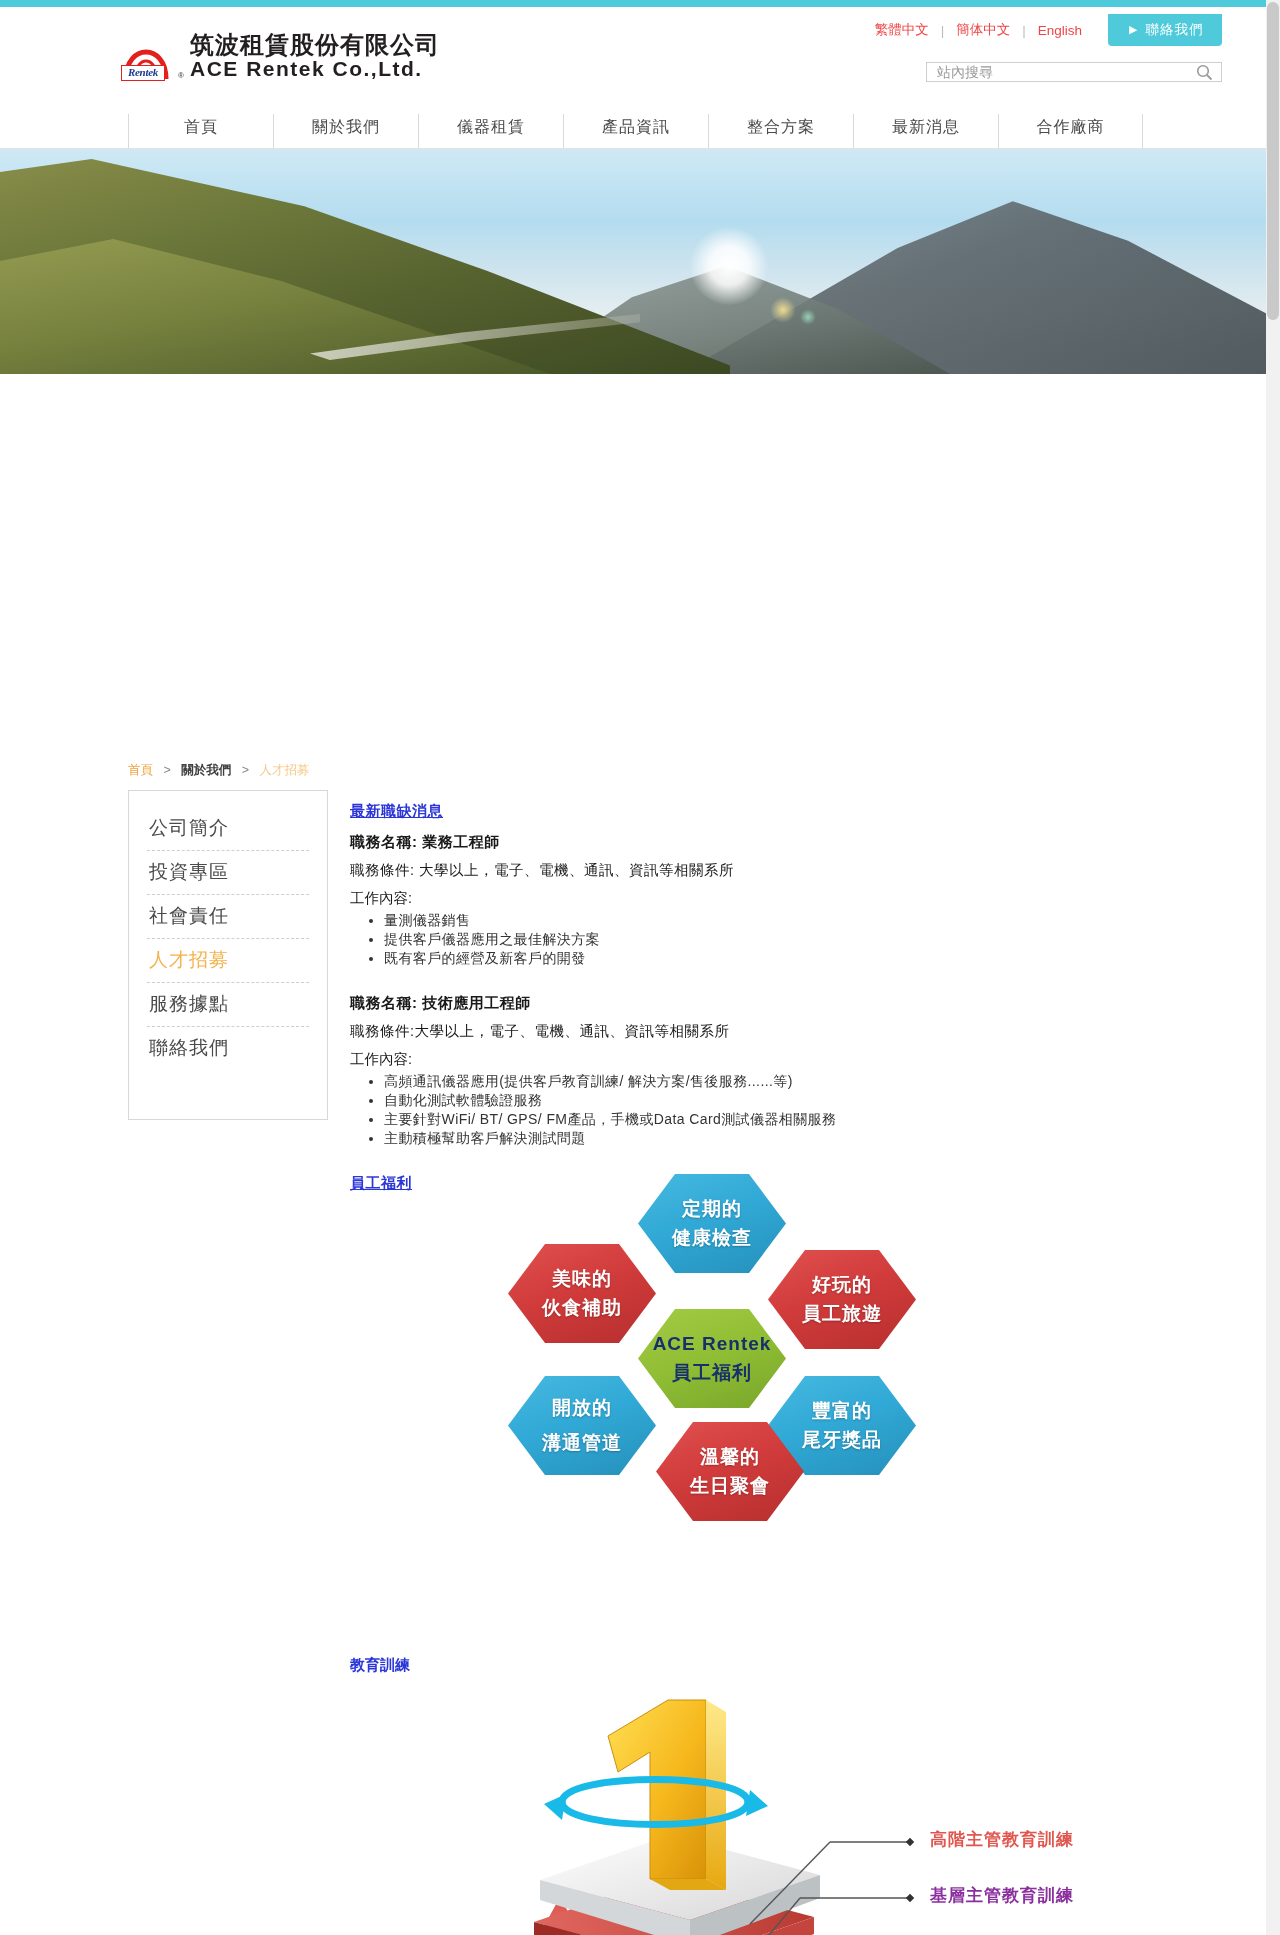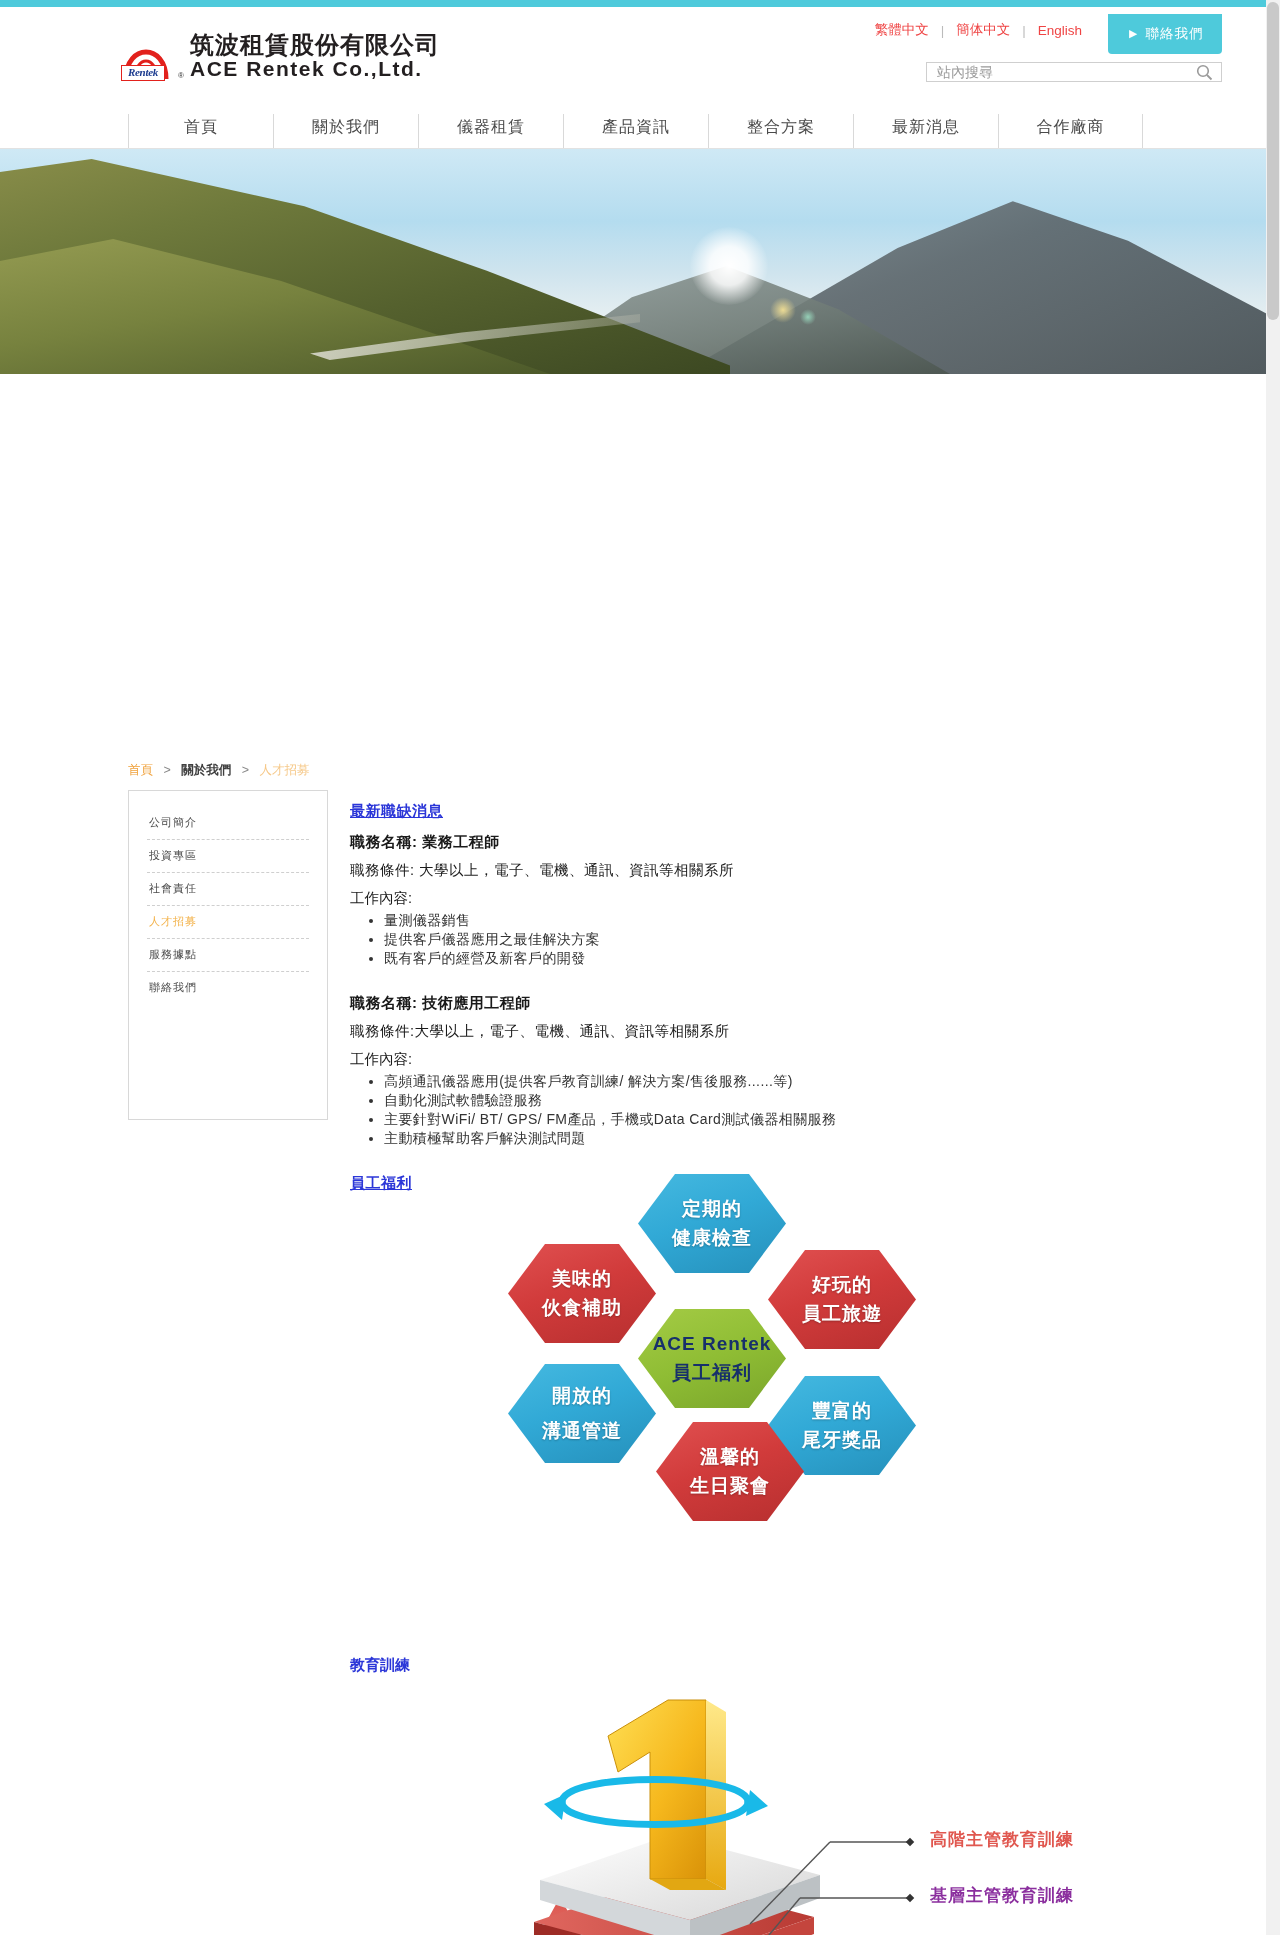--- a/index.html
+++ b/index.html
@@ -28,21 +28,21 @@
   .logo-text { line-height:1.08; padding-top:3px; }
   .logo-cn { font-size:24px; font-weight:bold; color:#231f20; letter-spacing:1px; }
   .logo-en { font-size:21px; font-weight:bold; color:#231f20; letter-spacing:1.5px;
              font-family:"Liberation Sans","DejaVu Sans",sans-serif; }
 
   .lang-bar { position:absolute; right:186px; top:14px; display:flex; align-items:center; font-size:13.5px; color:#3a3a3a; }
   .lang-bar a { color:#ef4444; text-decoration:none; padding:0 12px; }
   .lang-sep { color:#bbb; }
 
   .contact-btn {
-    position:absolute; right:58px; top:7px; width:114px; height:40px;
+    position:absolute; right:58px; top:7px; width:114px; height:32px;
     background:#4ecadb; color:#fff; font-size:13.5px; border:none;
     border-radius:0 0 4px 4px; cursor:pointer; letter-spacing:1px;
   }
   .search-box {
     position:absolute; right:58px; top:55px; width:296px; height:20px;
     border:1px solid #cfcfcf; background:#fff; display:flex; align-items:center;
   }
   .search-box input {
     flex:1; border:none; outline:none; height:100%; padding:0 10px;
     font-size:14px; color:#555; font-family:"Liberation Sans","DejaVu Sans",sans-serif;
@@ -107,21 +107,21 @@
   .breadcrumb a { color:#f0a23c; text-decoration:none; }
   .breadcrumb .bc-dark { color:#3f3f3f; font-weight:bold; }
   .breadcrumb .bc-sep { color:#888; margin:0 7px; }
   .breadcrumb .bc-cur { color:#f6c98a; }
 
   .sidebar {
     position:absolute; left:128px; top:416px; width:200px; height:330px;
     border:1px solid #d8d8d8; background:#fff; padding:16px 18px 0 18px;
   }
   .side-item {
-    font-size:11px; color:#4a4a4a; padding:8px 2px 9px 2px;
+    font-size:19px; color:#4a4a4a; padding:8px 2px 9px 2px;
     border-bottom:1px dashed #cfcfcf; cursor:pointer; letter-spacing:1px;
   }
   .side-item.active { color:#f3b24a; }
   .side-item:last-child { border-bottom:none; }
 
   .main { position:absolute; left:350px; top:428px; width:760px; }
   .sec-title { color:#2b36d8; font-size:15px; font-weight:bold; margin:0 0 12px 0; letter-spacing:.5px;text-decoration:underline; }
   .job-title { font-size:15px; font-weight:bold; color:#1a1a1a; margin:0 0 9px 0; letter-spacing:.5px; }
   .job-req { font-size:14.5px; color:#1a1a1a; margin:0 0 9px 0; letter-spacing:.5px; }
   .job-duty-label { font-size:14.5px; color:#1a1a1a; margin:0 0 3px 0; }
@@ -283,21 +283,21 @@
       <span class="l2">員工旅遊</span>
     </div>
     <div class="hex blue" style="left:260px; top:202px;">
       <span class="l1">豐富的</span>
       <span class="l2">尾牙獎品</span>
     </div>
     <div class="hex red" style="left:148px; top:248px;">
       <span class="l1">溫馨的</span>
       <span class="l2">生日聚會</span>
     </div>
-    <div class="hex blue" style="left:0px;   top:190px;gap:6px;">
+    <div class="hex blue" style="left:0px;   top:202px;gap:6px;">
       <span class="l1">開放的</span>
       <span class="l2">溝通管道</span>
     </div>
     <div class="hex red" style="left:0px;   top:70px;">
       <span class="l1">美味的</span>
       <span class="l2">伙食補助</span>
     </div>
     <div class="hex green" style="left:130px; top:135px;">
       <span class="l1">ACE Rentek</span>
       <span class="l2">員工福利</span>

